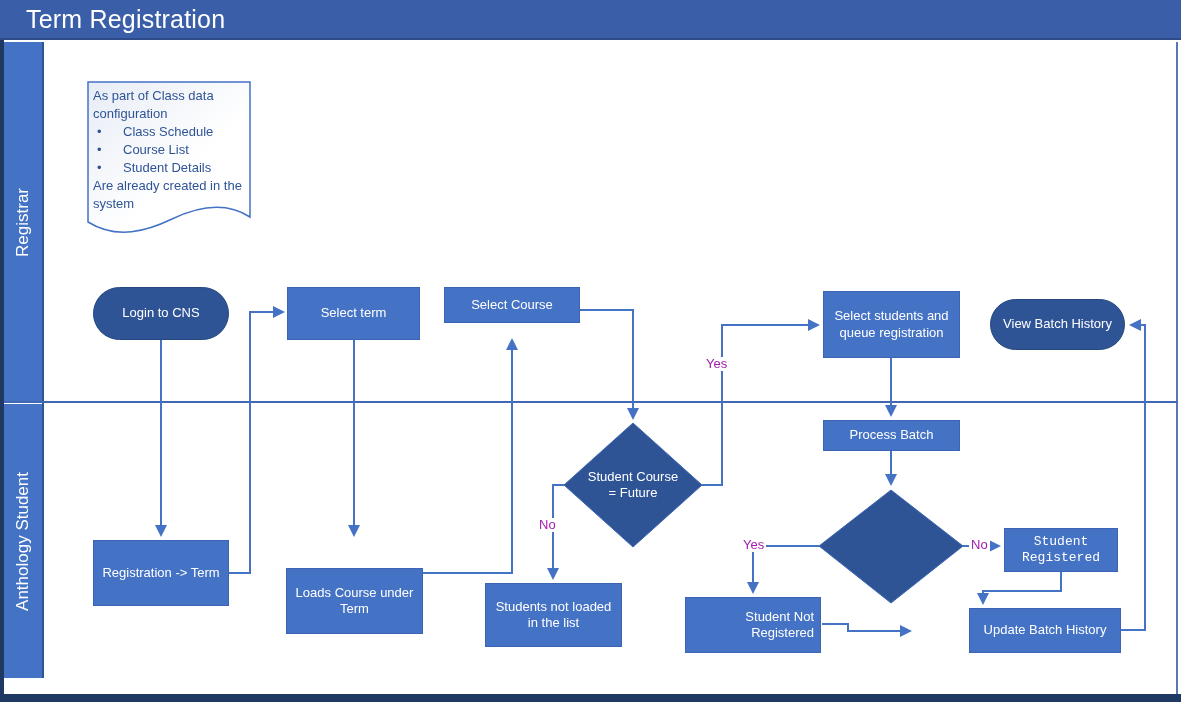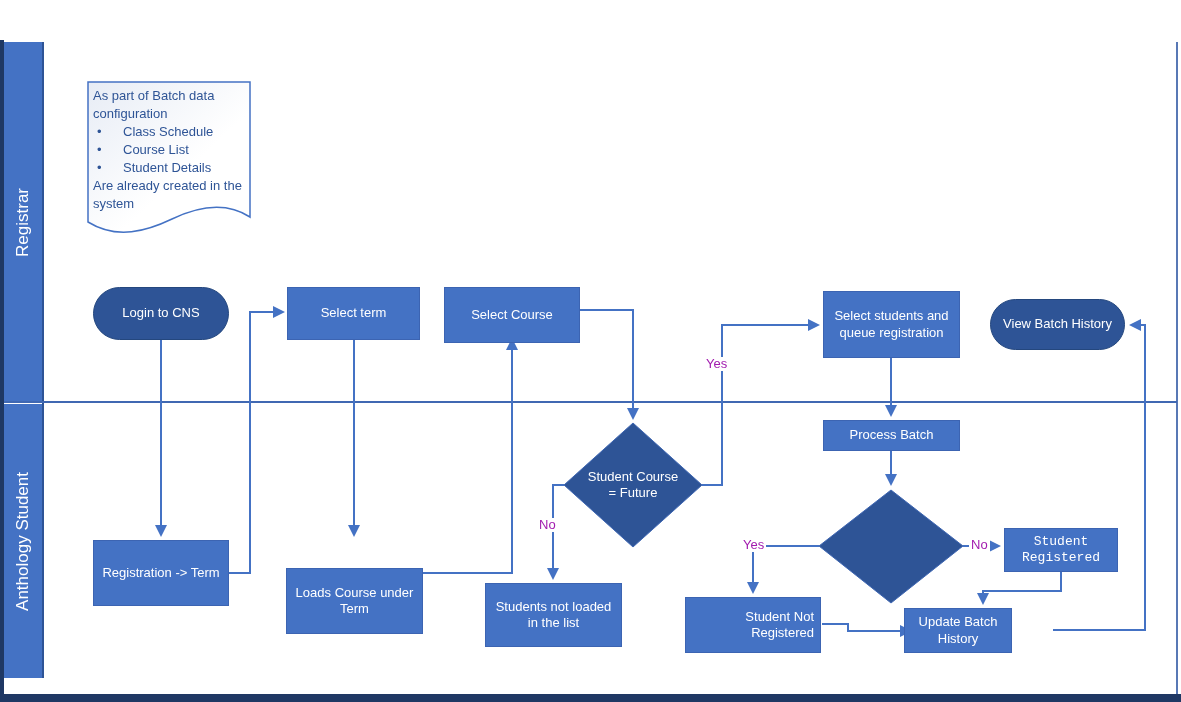--- a/index.html
+++ b/index.html
@@ -40,30 +40,30 @@
     color:#fff;font-size:13px;line-height:1.25;box-sizing:border-box;padding:2px 6px;
   }
   .rect{background:#4472c4;border:1px solid #3c64b2;}
   .stadium{background:#2e5496;border:1px solid #24477e;border-radius:27px;}
   .diamond{background:transparent;padding:0;}
   .diamond svg{position:absolute;left:0;top:0;}
   .diamond .label{position:relative;white-space:pre-line;z-index:1;}
 
   #n-login{left:93px;top:287px;width:136px;height:53px;}
   #n-select-term{left:287px;top:287px;width:133px;height:53px;}
-  #n-select-course{left:444px;top:287px;width:136px;height:56px;}
+  #n-select-course{left:444px;top:287px;width:136px;height:36px;}
   #n-select-students{left:823px;top:291px;width:137px;height:67px;}
   #n-view-batch{left:990px;top:299px;width:135px;height:51px;}
   #n-registration-term{left:93px;top:540px;width:136px;height:66px;}
   #n-loads-course{left:286px;top:540px;width:137px;height:66px;margin-top:28px;}
   #n-students-not-loaded{left:485px;top:583px;width:137px;height:64px;}
   #n-process-batch{left:823px;top:420px;width:137px;height:31px;}
   #n-student-registered{left:1004px;top:528px;width:114px;height:44px;font-family:Liberation Mono, monospace;}
   #n-student-not-registered{left:685px;top:597px;width:136px;height:56px;text-align:right;}
-  #n-update-batch{left:904px;top:608px;width:108px;height:45px;}
+  #n-update-batch{left:969px;top:608px;width:152px;height:45px;}
   #n-d1{left:563px;top:422px;width:140px;height:126px;}
   #n-d2{left:818px;top:489px;width:146px;height:115px;}
 
   
   .edge-label{
     position:absolute;font-size:13px;color:#a21caf;background:#fff;padding:0 2px;line-height:1.1;
   }
   #el-d1-yes{left:704px;top:357px;}
   #el-d1-no{left:537px;top:518px;}
   #el-d2-yes{left:741px;top:538px;}
@@ -77,20 +77,23 @@
   }
   #note ul{margin:0;padding:0;list-style:none;}
   #note li{display:flex;}
   #note li .b{width:30px;padding-left:4px;box-sizing:border-box;}
 </style>
 </head>
 <body>
 
 <div id="stage">
 
+  <div id="title-bar">
+    <span class="title">Term Registration</span>
+  </div>
   <div id="left-strip"></div>
   <div id="bottom-strip"></div>
   <div id="right-border"></div>
   <div class="lane-band" id="band-registrar"></div>
   <div class="lane-band" id="band-anthology"></div>
   <div class="band-sep"></div>
   <div id="lane-divider"></div>
   <div class="lane-label" id="lane-label-registrar">
     <span>Registrar</span>
   </div>
@@ -124,21 +127,21 @@
     <svg width="164" height="160" viewBox="0 0 164 160">
       <defs>
         <linearGradient id="ng" x1="0" y1="0" x2="1" y2="1">
           <stop offset="0" stop-color="#e7ecf5"></stop>
           <stop offset="0.6" stop-color="#ffffff"></stop>
         </linearGradient>
       </defs>
       <path d="M1,1 H163 V136 C140,121 112,125 85,138 C60,150 30,159 1,141 Z" fill="url(#ng)" stroke="#4472c4" stroke-width="1.5"></path>
     </svg>
     <div class="note-body">
-      <div>As part of Batch data configuration</div>
+      <div>As part of Class data configuration</div>
       <ul>
         <li>
           <span class="b">•</span>
           <span>Class Schedule</span>
         </li>
         <li>
           <span class="b">•</span>
           <span>Course List</span>
         </li>
         <li>

